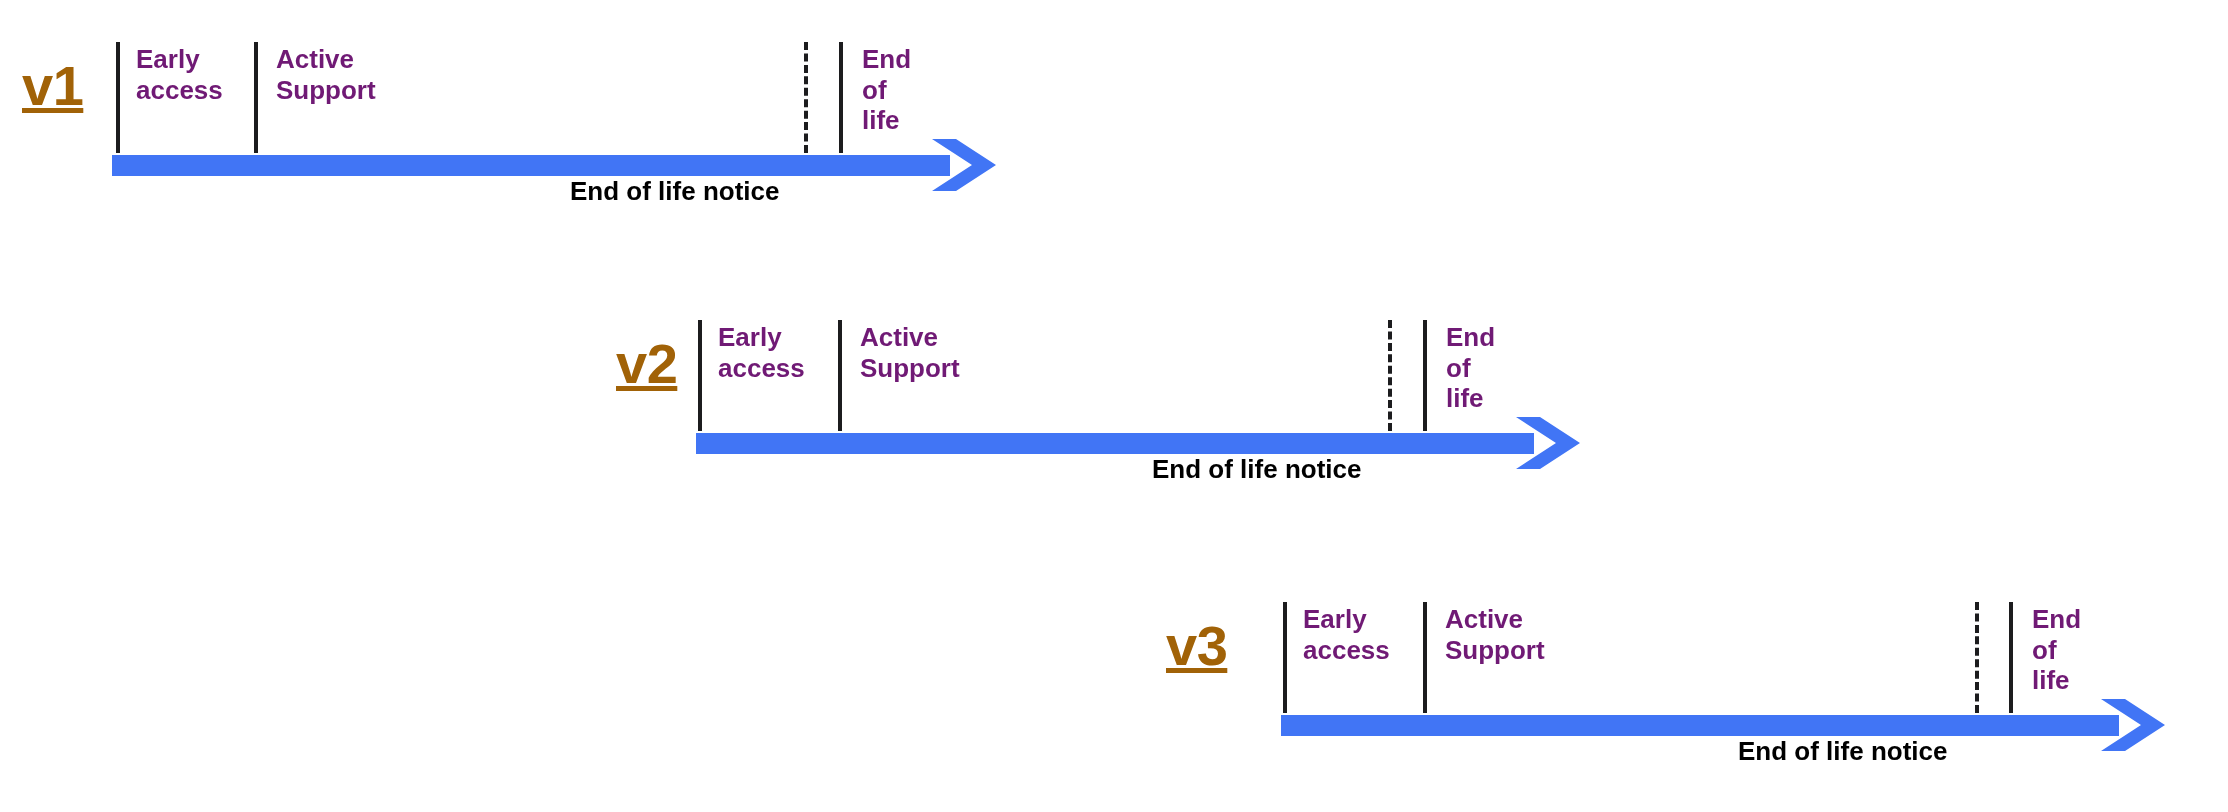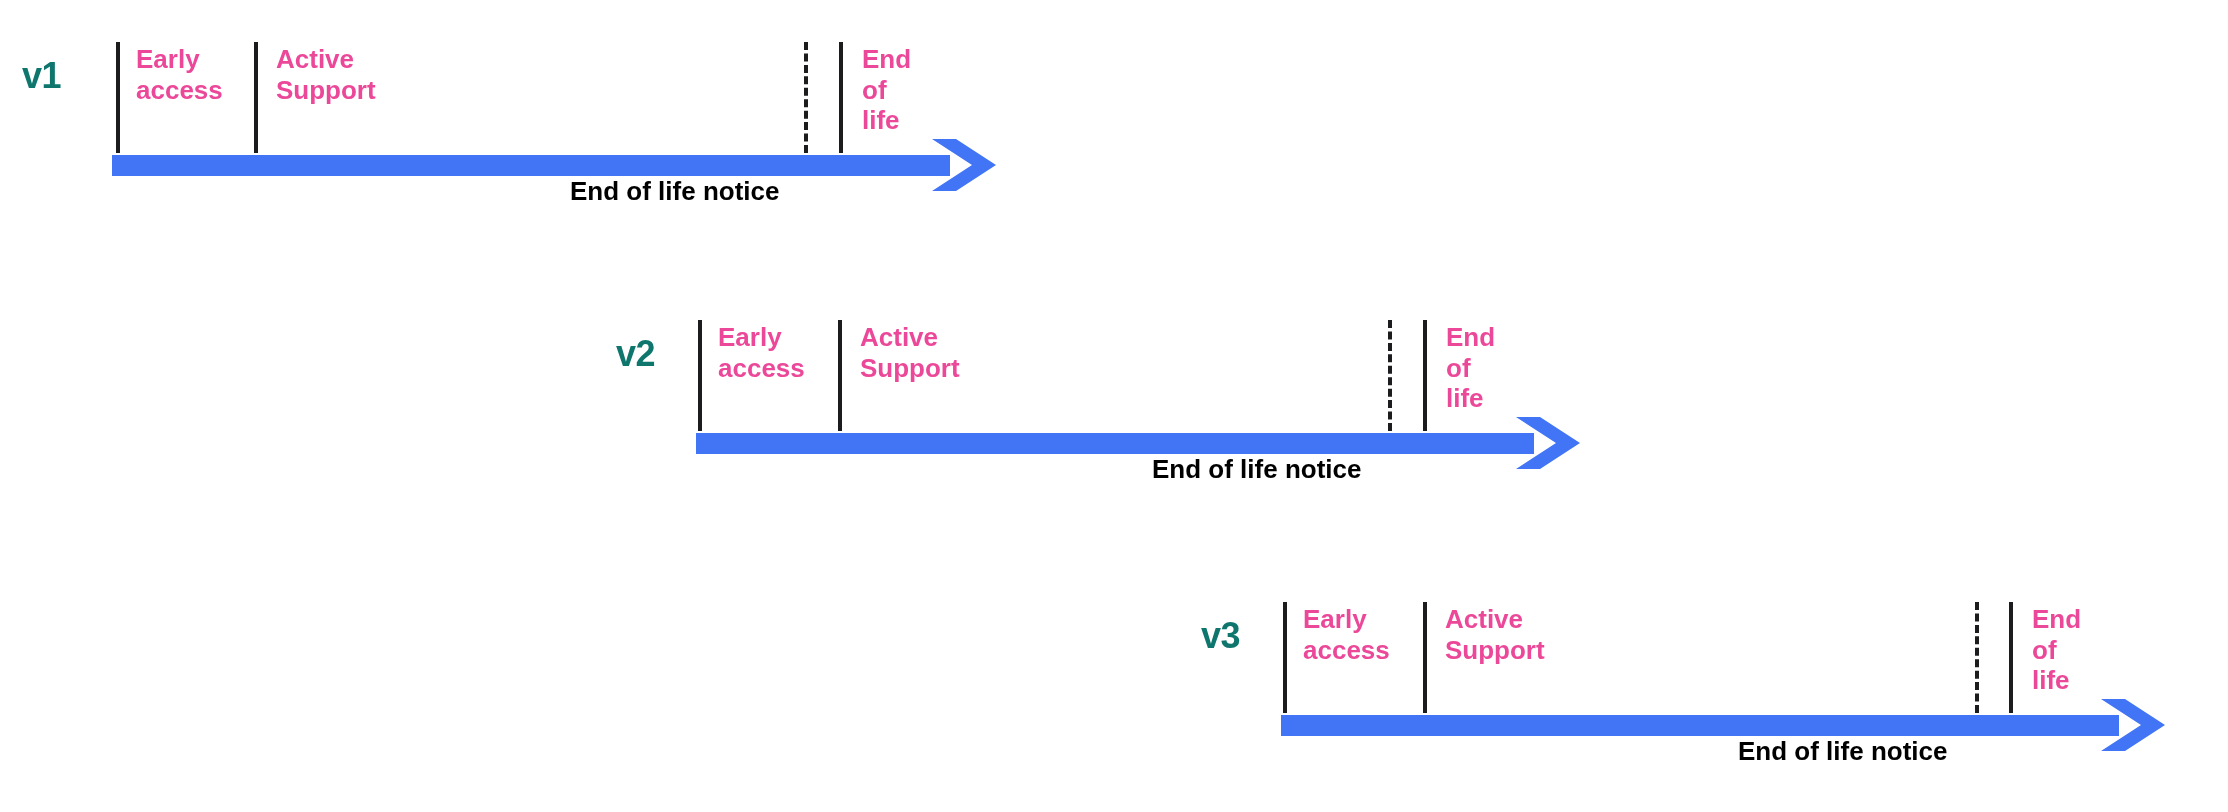--- a/index.html
+++ b/index.html
@@ -21,45 +21,46 @@
 
   
   .timeline-row {
     position: absolute;
     left: 0;
     top: 0;
   }
 
   .version-label {
     position: absolute;
-    font-size: 36px;
+    font-size: 56px;
     font-weight: 700;
-    color: #0f766e;
+    color: #a16207;
     letter-spacing: -0.5px;
     line-height: 1;
     white-space: nowrap;
+    text-decoration: underline;
   }
 
   .phase-divider {
     position: absolute;
     width: 4px;
     background: #1c1c1e;
   }
 
   .notice-divider {
     position: absolute;
     width: 0;
     border-left: 4px dashed #1c1c1e;
   }
 
   .phase-label {
     position: absolute;
     font-size: 26px;
     font-weight: 700;
-    color: #ec4899;
+    color: #701a75;
     line-height: 1.18;
     white-space: pre-line;
   }
 
   .phase-label.wrap {
     white-space: normal;
   }
 
   .notice-label {
     position: absolute;
@@ -129,21 +130,21 @@
     <svg class="axis-arrow" style="left:696px; top:416px;" width="912" height="54" viewBox="0 0 912 54">
       <rect x="0" y="17" width="838" height="21" fill="#4175F5"></rect>
       <path d="M 820 1 L 844 1 L 884 27 L 844 53 L 820 53 L 860 27 Z" fill="#4175F5"></path>
     </svg>
 
     <div class="notice-label" style="left:1152px; top:456px;">End of life notice</div>
   </div>
 
   <div class="timeline-row">
 
-    <div class="version-label" style="left:1201px; top:618px;">v3</div>
+    <div class="version-label" style="left:1166px; top:618px;">v3</div>
 
     <div class="phase-divider" style="left:1283px; top:602px; height:111px;"></div>
 
     <div class="phase-label wrap" style="left:1303px; top:604px; width:110px;">Early
 access</div>
 
     <div class="phase-divider" style="left:1423px; top:602px; height:111px;"></div>
 
     <div class="phase-label" style="left:1445px; top:604px;">Active Support</div>
 

